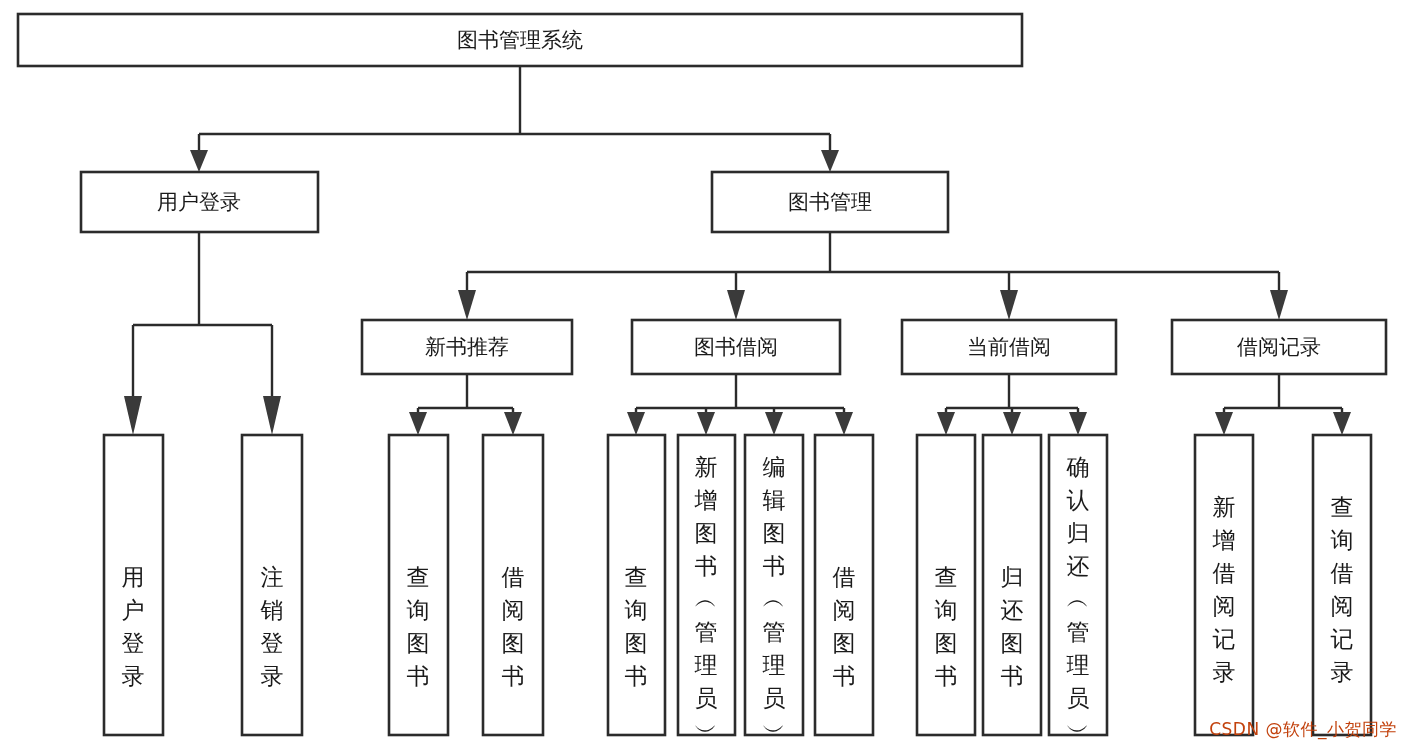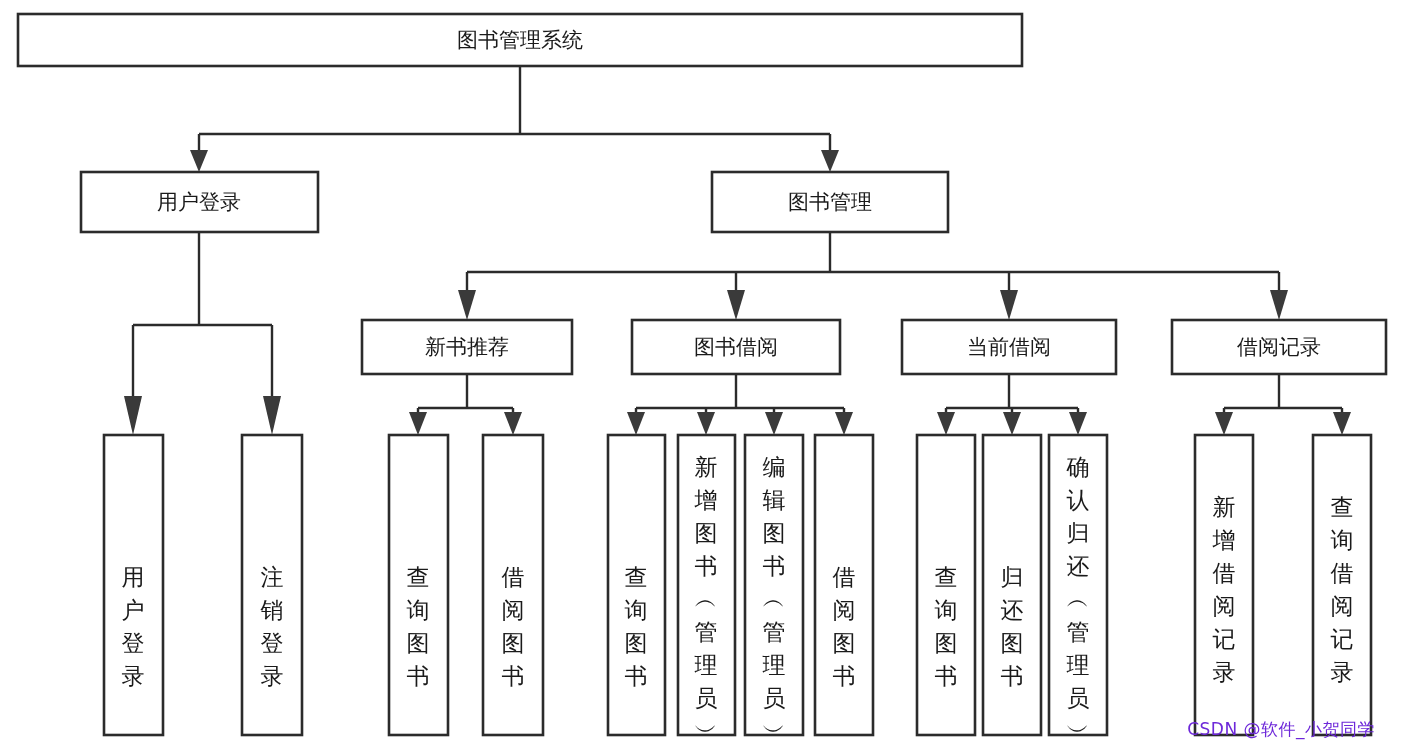--- a/index.html
+++ b/index.html
@@ -51,25 +51,25 @@
     dominant-baseline: middle;
   }
   .node-label-v {
     font-family: "DejaVu Sans", "Liberation Sans", sans-serif;
     font-size: 23px;
     fill: #1a1a1a;
     text-anchor: middle;
   }
   .watermark {
     position: absolute;
-    right: 30px;
+    right: 8px;
     bottom: 6px;
     font-family: "DejaVu Sans", "Liberation Sans", sans-serif;
     font-size: 17px;
-    color: #6d28d9;
+    color: #c2410c;
     letter-spacing: 0.5px;
     white-space: nowrap;
     pointer-events: none;
     user-select: none;
   }
 </style>
 </head>
 <body>
 
 <div id="diagram-root">

